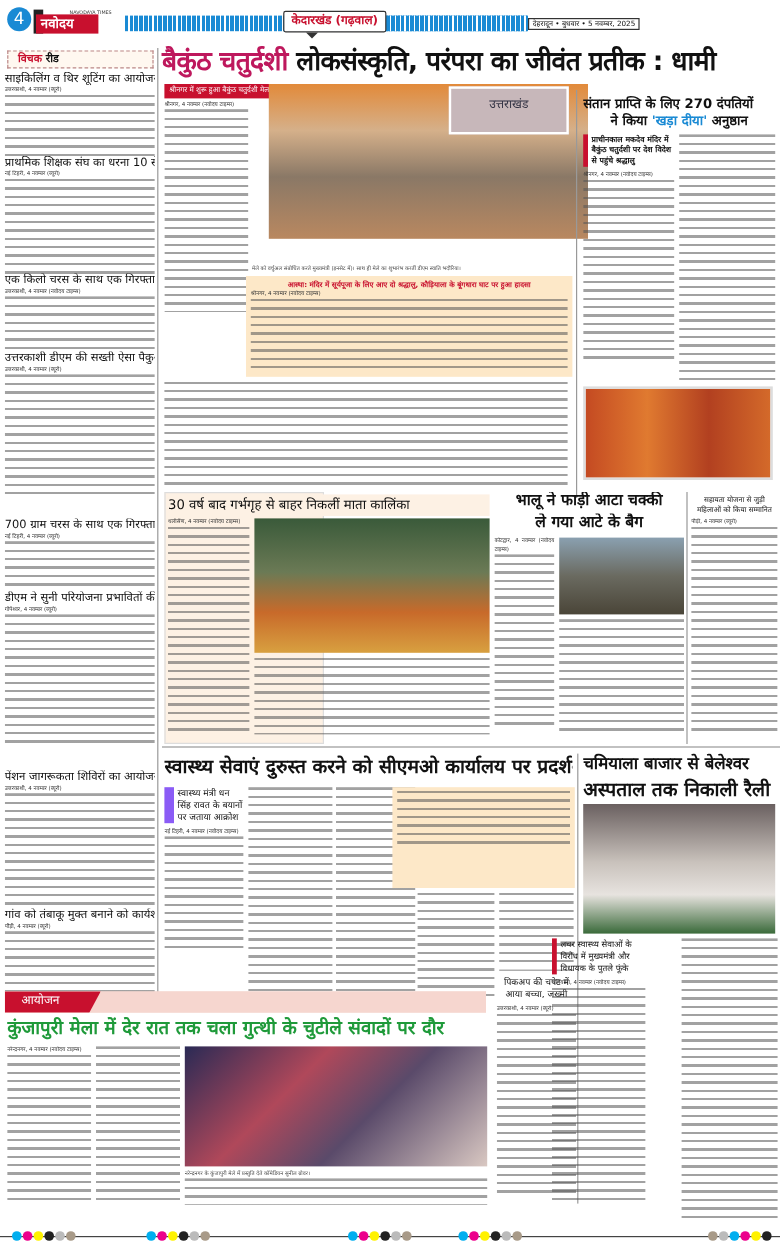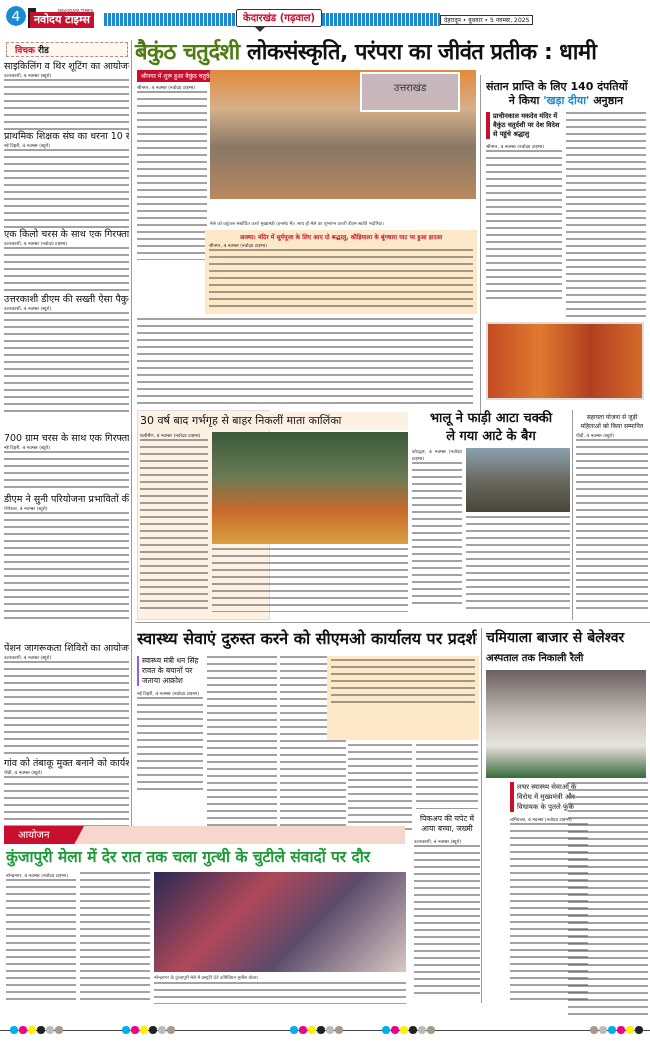--- a/index.html
+++ b/index.html
@@ -1,33 +1,33 @@
 <!DOCTYPE html>
 <html><head>
 <meta charset="utf-8">
 <style>
 *{box-sizing:border-box;margin:0;padding:0}
 body{width:650px;height:1043px;background:#fff;font-family:"DejaVu Sans",sans-serif;color:#111;position:relative;overflow:hidden}
 .abs{position:absolute}
 .masthead{left:0;top:0;width:650px;height:32px}
 .pgnum{left:6px;top:6px;width:20px;height:20px;border-radius:50%;background:#1a8ad4;color:#fff;font-size:14px;text-align:center;line-height:20px}
-.logo{left:30px;top:12px;width:64px;height:16px;background:#c8102e;color:#fff;font-size:11px;font-weight:bold;line-height:16px;padding-left:4px}
+.logo{left:30px;top:12px;width:52px;height:16px;background:#c8102e;color:#fff;font-size:11px;font-weight:bold;line-height:16px;padding-left:4px}
 .logo-tag{left:58px;top:8px;font-size:4px;color:#333}
 .stripe{left:104px;top:13px;width:336px;height:13px;background:repeating-linear-gradient(90deg,#1a8ad4 0 3px,#fff 3px 4px)}
 .section{left:236px;top:9px;height:18px;padding:0 6px;border:1px solid #333;background:#fff;color:#c8102e;font-size:10px;font-weight:bold;line-height:16px;border-radius:2px}
 .dateline{left:440px;top:15px;font-size:6px;border:1px solid #333;padding:0 3px;background:#fff}
 .col-div{background:#999;width:1px}
 .sbox{left:6px;top:42px;width:122px;height:15px;border:1px dashed #b88;background:#fff8f0;font-size:9px;font-weight:bold;padding-left:8px;line-height:14px}
 .sbox .red{color:#c8102e}
 .lhead{font-size:9.5px;line-height:12px;color:#111;white-space:nowrap;overflow:hidden}
 .txt{font-size:4.6px;line-height:7.2px;color:#333;text-align:justify;overflow:hidden}
 .txt::after{content:"";}
 .fill{background:repeating-linear-gradient(180deg,#555 0 2px,transparent 2px 7px);opacity:.55}
 .mainhead{left:135px;top:38px;width:515px;height:28px;font-size:22px;font-weight:bold;line-height:28px;white-space:nowrap;letter-spacing:-0.5px}
-.mainhead .red{color:#4d7c0f}
+.mainhead .red{color:#be185d}
 .photo{background:#7a6a55;overflow:hidden}
 .kicker{background:#c8102e;color:#fff;font-size:6px;padding:1px 4px}
 .caption{font-size:4.5px;color:#444;white-space:nowrap;overflow:hidden}
 .bh{font-weight:bold;white-space:nowrap;overflow:hidden}
 .cmyk{height:8px;display:flex;gap:1px}
 .cmyk span{width:8px;height:8px;border-radius:50%}
 </style>
 </head>
 <body>
 
@@ -84,36 +84,36 @@
 
 <div class="abs mainhead">
   <span class="red">बैकुंठ चतुर्दशी</span>
   <span>लोकसंस्कृति, परंपरा का जीवंत प्रतीक : धामी</span>
 </div>
 
 <div class="abs kicker" style="left:137px;top:70px;width:200px;height:12px;line-height:10px">श्रीनगर में शुरू हुआ बैकुंठ चतुर्दशी मेला</div>
 <div class="abs" style="left:137px;top:84px;width:70px">
   <div class="txt" style="height:176px"><span>श्रीनगर, 4 नवम्बर (नवोदय टाइम्स)</span><div class="fill" style="height:170px"></div></div>
 </div>
-<div class="abs photo" style="left:210px;top:70px;width:266px;height:129px;background:linear-gradient(180deg,#e28a3a 0%,#d5b08a 30%,#8a7866 60%,#b98860 100%)">
+<div class="abs photo" style="left:224px;top:70px;width:266px;height:129px;background:linear-gradient(180deg,#e28a3a 0%,#d5b08a 30%,#8a7866 60%,#b98860 100%)">
   <div class="abs" style="left:150px;top:2px;width:100px;height:40px;background:#c7b7ba;border:2px solid #fff;font-size:10px;color:#334;text-align:center;line-height:28px">उत्तराखंड</div>
 </div>
 <div class="abs caption" style="left:210px;top:220px;width:266px">मेले को वर्चुअल संबोधित करते मुख्यमंत्री (इनसेट में)। साथ ही मेले का शुभारंभ करतीं डीएम स्वाति भदौरिया।</div>
 
 <div class="abs" style="left:205px;top:230px;width:272px;height:84px;background:#fde8c8">
   <div class="bh" style="font-size:6px;color:#c8102e;padding:3px 4px 1px;text-align:center">आस्था: मंदिर में सूर्यपूजा के लिए आए दो श्रद्धालु, कौड़ियाला के बूंगधारा घाट पर हुआ हादसा</div>
   <div class="txt" style="padding:0 4px;height:66px"><span>श्रीनगर, 4 नवम्बर (नवोदय टाइम्स)</span><div class="fill" style="height:60px"></div></div>
 </div>
 <div class="abs" style="left:137px;top:318px;width:336px">
   <div class="txt fill" style="height:88px"></div>
 </div>
 
 <div class="abs col-div" style="left:480px;top:75px;height:340px"></div>
 <div class="abs" style="left:486px;top:80px;width:160px">
-  <div class="bh" style="font-size:11px;line-height:14px">संतान प्राप्ति के लिए 140 दंपतियों</div>
+  <div class="bh" style="font-size:11px;line-height:14px">संतान प्राप्ति के लिए 270 दंपतियों</div>
   <div class="bh" style="font-size:11px;line-height:14px;text-align:center">
     <span>ने किया</span>
     <span style="color:#1a8ad4">'खड़ा दीया'</span>
     <span>अनुष्ठान</span>
   </div>
 </div>
 <div class="abs" style="left:486px;top:112px;width:76px">
   <div style="font-size:6.5px;line-height:9px;font-weight:bold;border-left:4px solid #c8102e;padding-left:3px">प्राचीनकाल मकदेव मंदिर में बैकुंठ चतुर्दशी पर देश विदेश से पहुंचे श्रद्धालु</div>
   <div class="txt" style="height:158px;margin-top:4px"><span>श्रीनगर, 4 नवम्बर (नवोदय टाइम्स)</span><div class="fill" style="height:152px"></div></div>
 </div>
@@ -145,21 +145,21 @@
 
 <div class="abs col-div" style="left:572px;top:410px;height:210px"></div>
 <div class="abs" style="left:576px;top:412px;width:72px">
   <div style="font-size:6px;line-height:9px;text-align:center">सहायता योजना से जुड़ी महिलाओं को किया सम्मानित</div>
   <div class="txt" style="height:178px;margin-top:2px"><span>पौड़ी, 4 नवम्बर (ब्यूरो)</span><div class="fill" style="height:172px"></div></div>
 </div>
 
 <div class="abs" style="left:135px;top:622px;width:515px;height:1px;background:#999"></div>
 <div class="abs bh" style="left:137px;top:628px;width:340px;font-size:16px;line-height:22px">स्वास्थ्य सेवाएं दुरुस्त करने को सीएमओ कार्यालय पर प्रदर्शन</div>
 <div class="abs" style="left:137px;top:656px;width:66px">
-  <div style="font-size:7.5px;line-height:10px;border-left:2px solid #8b5cf6;padding-left:3px">स्वास्थ्य मंत्री धन सिंह रावत के बयानों पर जताया आक्रोश</div>
+  <div style="font-size:7.5px;line-height:10px;border-left:8px solid #8b5cf6;padding-left:3px">स्वास्थ्य मंत्री धन सिंह रावत के बयानों पर जताया आक्रोश</div>
   <div class="txt" style="height:100px;margin-top:4px"><span>नई टिहरी, 4 नवम्बर (नवोदय टाइम्स)</span><div class="fill" style="height:94px"></div></div>
 </div>
 <div class="abs" style="left:207px;top:656px;width:70px">
     <div class="txt fill" style="height:176px"></div>
   </div>
 <div class="abs" style="left:280px;top:656px;width:66px">
     <div class="txt fill" style="height:176px"></div>
   </div>
 <div class="abs" style="left:327px;top:656px;width:152px;height:84px;background:#fde8c8">
   <div class="txt fill" style="height:48px;margin:3px 4px"></div>
@@ -172,23 +172,23 @@
   </div>
 
 <div class="abs" style="left:416px;top:808px;width:62px;height:4px;border-top:1px solid #999"></div>
 <div class="abs" style="left:414px;top:814px;width:66px;font-size:7.5px;line-height:10px;text-align:center">पिकअप की चपेट में आया बच्चा, जख्मी</div>
 <div class="abs" style="left:414px;top:838px;width:66px">
   <div class="txt" style="height:160px"><span>उत्तरकाशी, 4 नवम्बर (ब्यूरो)</span><div class="fill" style="height:154px"></div></div>
 </div>
 
 <div class="abs col-div" style="left:481px;top:628px;height:375px"></div>
 <div class="abs bh" style="left:486px;top:628px;width:164px;font-size:14px;line-height:19px">चमियाला बाजार से बेलेश्वर</div>
-<div class="abs bh" style="left:486px;top:648px;width:164px;font-size:10px;line-height:19px">अस्पताल तक निकाली रैली</div>
+<div class="abs bh" style="left:486px;top:648px;width:164px;font-size:16px;line-height:19px">अस्पताल तक निकाली रैली</div>
 <div class="abs photo" style="left:486px;top:670px;width:160px;height:108px;background:linear-gradient(180deg,#6a6060,#c9c2bc 45%,#e7e3df 70%,#3a6a3a)"></div>
-<div class="abs" style="left:510px;top:782px;width:78px">
+<div class="abs" style="left:460px;top:782px;width:78px">
   <div style="font-size:7px;line-height:10px;border-left:4px solid #c8102e;padding-left:3px">लचर स्वास्थ्य सेवाओं के विरोध में मुख्यमंत्री और विधायक के पुतले फूंके</div>
   <div class="txt" style="height:184px;margin-top:4px"><span>चमियाला, 4 नवम्बर (नवोदय टाइम्स)</span><div class="fill" style="height:178px"></div></div>
 </div>
 <div class="abs" style="left:568px;top:782px;width:80px">
     <div class="txt fill" style="height:238px"></div>
   </div>
 
 <div class="abs" style="left:4px;top:826px;width:401px;height:18px;background:#f6d6cf">
   <div class="abs" style="left:0;top:0;width:80px;height:18px;background:#c8102e;color:#fff;font-size:10px;line-height:18px;padding-left:14px;clip-path:polygon(0 0,100% 0,88% 100%,0 100%)">आयोजन</div>
 </div>

